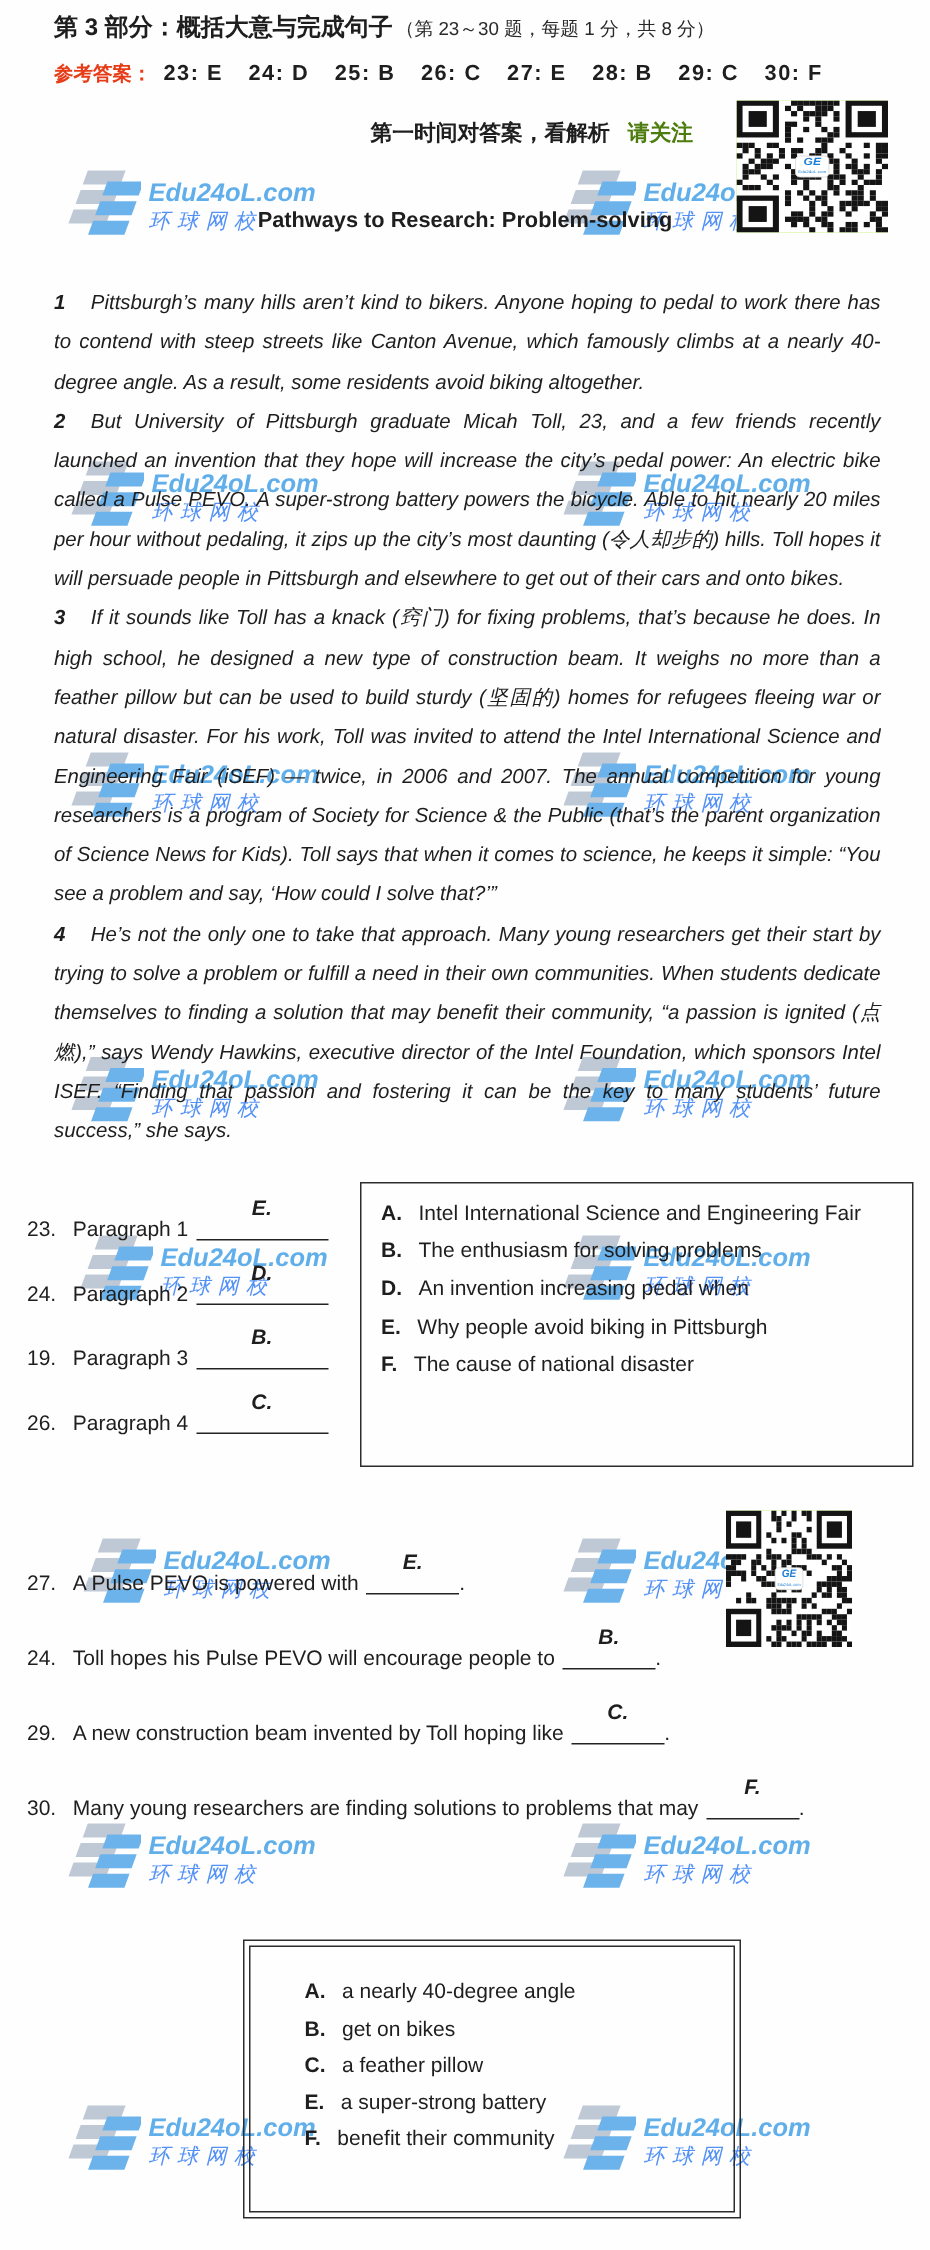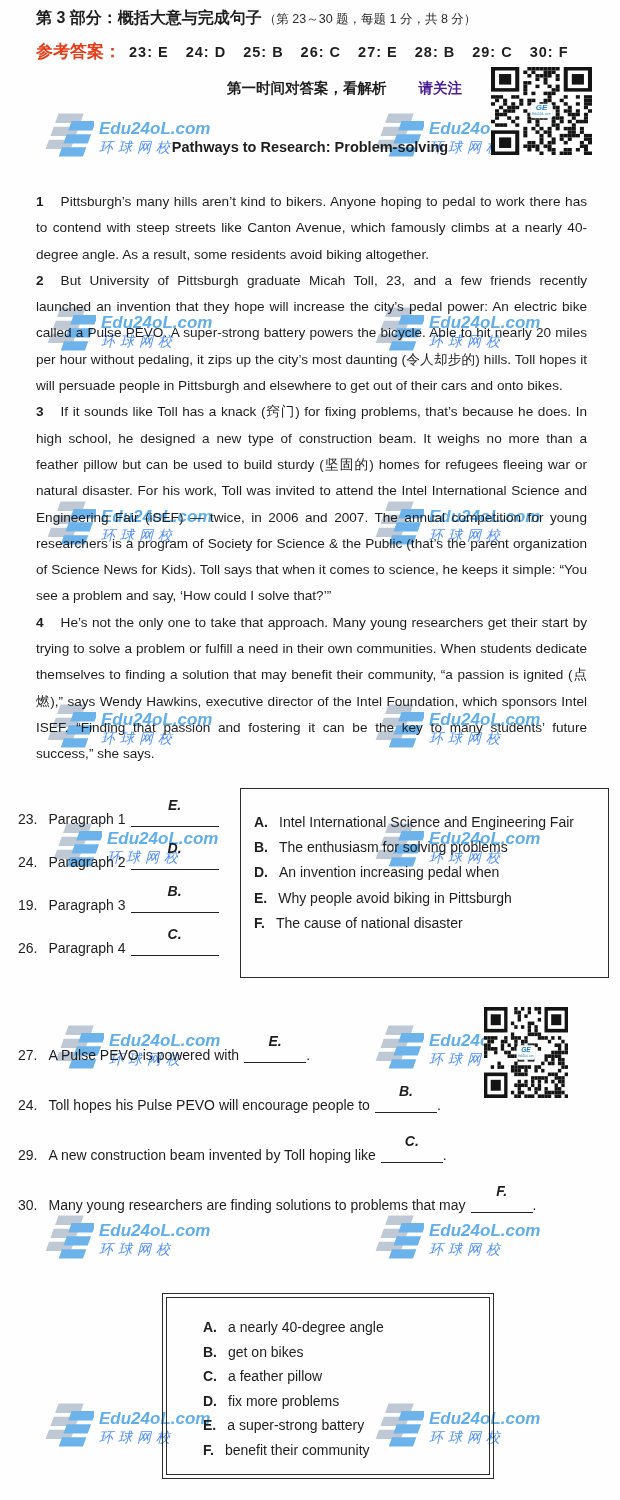--- a/index.html
+++ b/index.html
@@ -13,45 +13,45 @@
   .wm{position:absolute;display:flex;gap:5px;z-index:1;opacity:.88;pointer-events:none;}
   .wm svg{width:56px;height:48px;flex:0 0 auto;}
   .wm-text{display:flex;flex-direction:column;padding-top:7px;}
   .wm-l1{color:#4ba4e8;font-weight:bold;font-style:italic;font-size:17px;line-height:19px;white-space:nowrap;}
   .wm-l2{color:#3b82f6;font-style:italic;font-size:14px;letter-spacing:5px;line-height:19px;white-space:nowrap;}
   
   .sec-title{position:absolute;left:36px;top:8px;z-index:2;white-space:nowrap;}
   .st-main{font-weight:bold;font-size:16px;}
   .st-note{font-size:12.5px;color:#2a2a2a;margin-left:2px;}
   .anskey{position:absolute;left:36px;top:40px;z-index:2;font-size:14.5px;font-weight:bold;white-space:nowrap;}
-  .anskey-label{color:#e63c17;font-size:17px;margin-right:8px;font-family:Liberation Mono, monospace;}
+  .anskey-label{color:#e63c17;font-size:13px;margin-right:8px;font-family:Liberation Mono, monospace;}
   .ak-item{margin-right:17px;letter-spacing:1px;}
   .follow{position:absolute;left:150px;top:79px;width:312px;z-index:2;text-align:right;font-size:14.5px;font-weight:bold;white-space:nowrap;}
-  .red{color:#4c1d95;margin-left:32px;}
+  .red{color:#4d7c0f;margin-left:12px;}
   .title{position:absolute;left:0;right:0;top:139px;z-index:2;text-align:center;font-weight:bold;font-size:14.5px;}
   
   .qr{position:absolute;z-index:3;background:#bef264;}
   .qr svg{width:100%;height:100%;display:block;}
   .qr1{left:491px;top:67px;width:101px;height:88px;}
   .qr2{left:484px;top:1007px;width:84px;height:91px;}
   
   .article{position:absolute;left:36px;top:189px;width:551px;z-index:2;
-    font-size:13.6px;line-height:26.3px;text-align:justify;}
+    font-size:13.6px;line-height:26.3px;text-align:justify;font-style:italic;}
   .article p{margin:0;}
   .pnum{font-weight:bold;padding-right:17px;}
   
   .qrow{position:absolute;left:18px;z-index:2;font-size:14px;white-space:nowrap;}
   .qnum{margin-right:11px;}
   .blank{display:inline-block;border-bottom:1.5px solid #222;position:relative;height:16px;vertical-align:-3px;margin-left:5px;}
   .blank-w{width:88px;}
   .blank-s{width:62px;}
   .blank .ans{position:absolute;left:50%;transform:translateX(-50%);bottom:13px;font-weight:bold;font-size:14px;}
   
   .optbox{position:absolute;border:1.5px solid #2c2c2c;background:transparent;z-index:2;box-sizing:border-box;}
-  .box1{left:240px;top:788px;width:369px;height:190px;padding:21px 0 0 13px;}
+  .box1{left:240px;top:788px;width:369px;height:190px;padding:7px 0 0 13px;}
   .box1 .opt{line-height:25.2px;}
   .box2{left:166px;top:1297px;width:324px;height:178px;outline:1.5px solid #2c2c2c;outline-offset:3px;padding:17px 0 0 36px;}
   .box2 .opt{line-height:24.6px;}
   .opt{font-size:14px;white-space:nowrap;}
   .optletter{font-weight:bold;margin-right:11px;}
 </style>
 </head>
 <body>
 
 <div class="page">
@@ -813,18 +813,17 @@
         <rect x="39" y="42" width="22" height="16" rx="3" fill="#fff" stroke="#d8d8d8" stroke-width="0.6"></rect>
         <text x="50" y="49" font-size="8" font-weight="bold" font-style="italic" fill="#1c7fd6" text-anchor="middle" font-family="Liberation Sans, sans-serif">GE</text>
         <text x="50" y="55" font-size="3" fill="#1c7fd6" text-anchor="middle" font-family="Liberation Sans, sans-serif">Edu24oL.com</text>
       </svg>
     </div>
 
   <div class="optbox box2" id="box2">
       <div class="opt"><span class="optletter">A.</span><span>a nearly 40-degree angle</span></div>
       <div class="opt"><span class="optletter">B.</span><span>get on bikes</span></div>
       <div class="opt"><span class="optletter">C.</span><span>a feather pillow</span></div>
-      <div class="opt"><span class="optletter">D.</span><span>fix more problems</span></div>
       <div class="opt"><span class="optletter">E.</span><span>a super-strong battery</span></div>
       <div class="opt"><span class="optletter">F.</span><span>benefit their community</span></div>
     </div>
 
 </div>
 
 </body></html>

